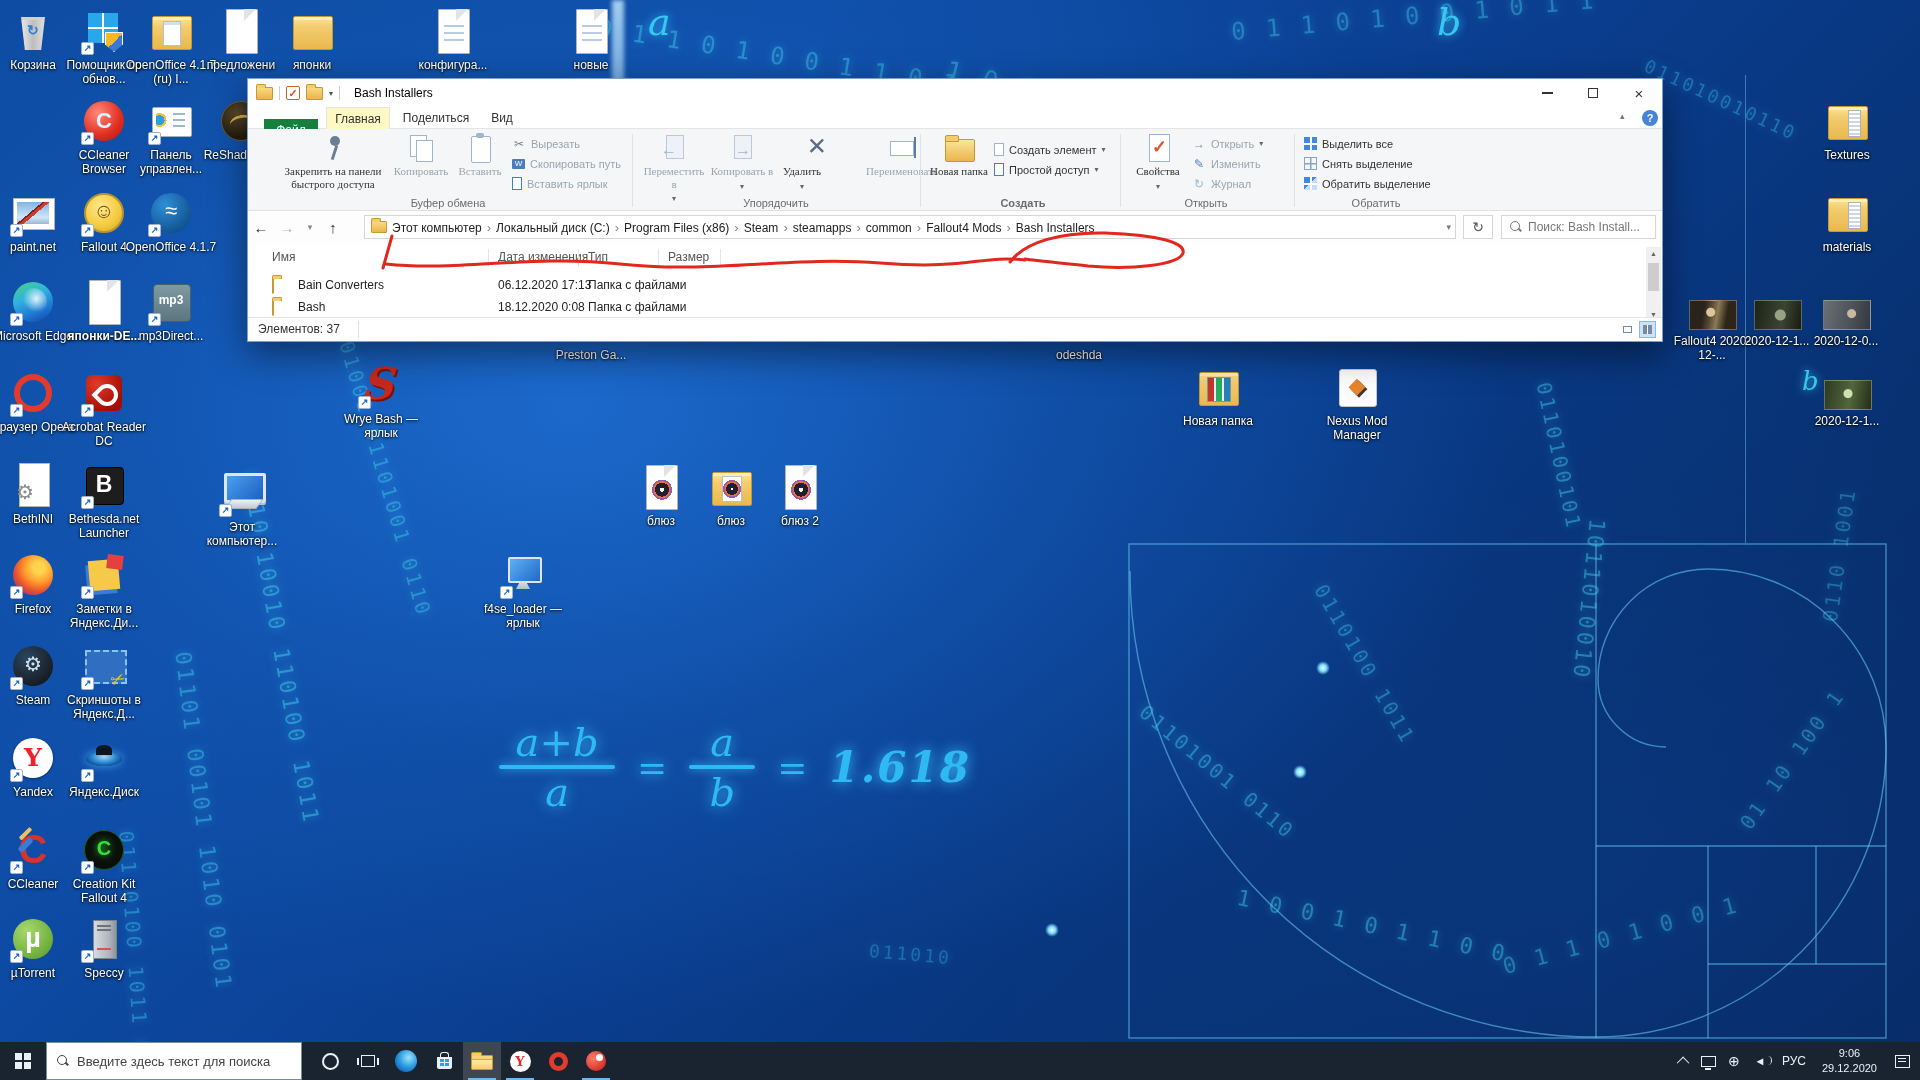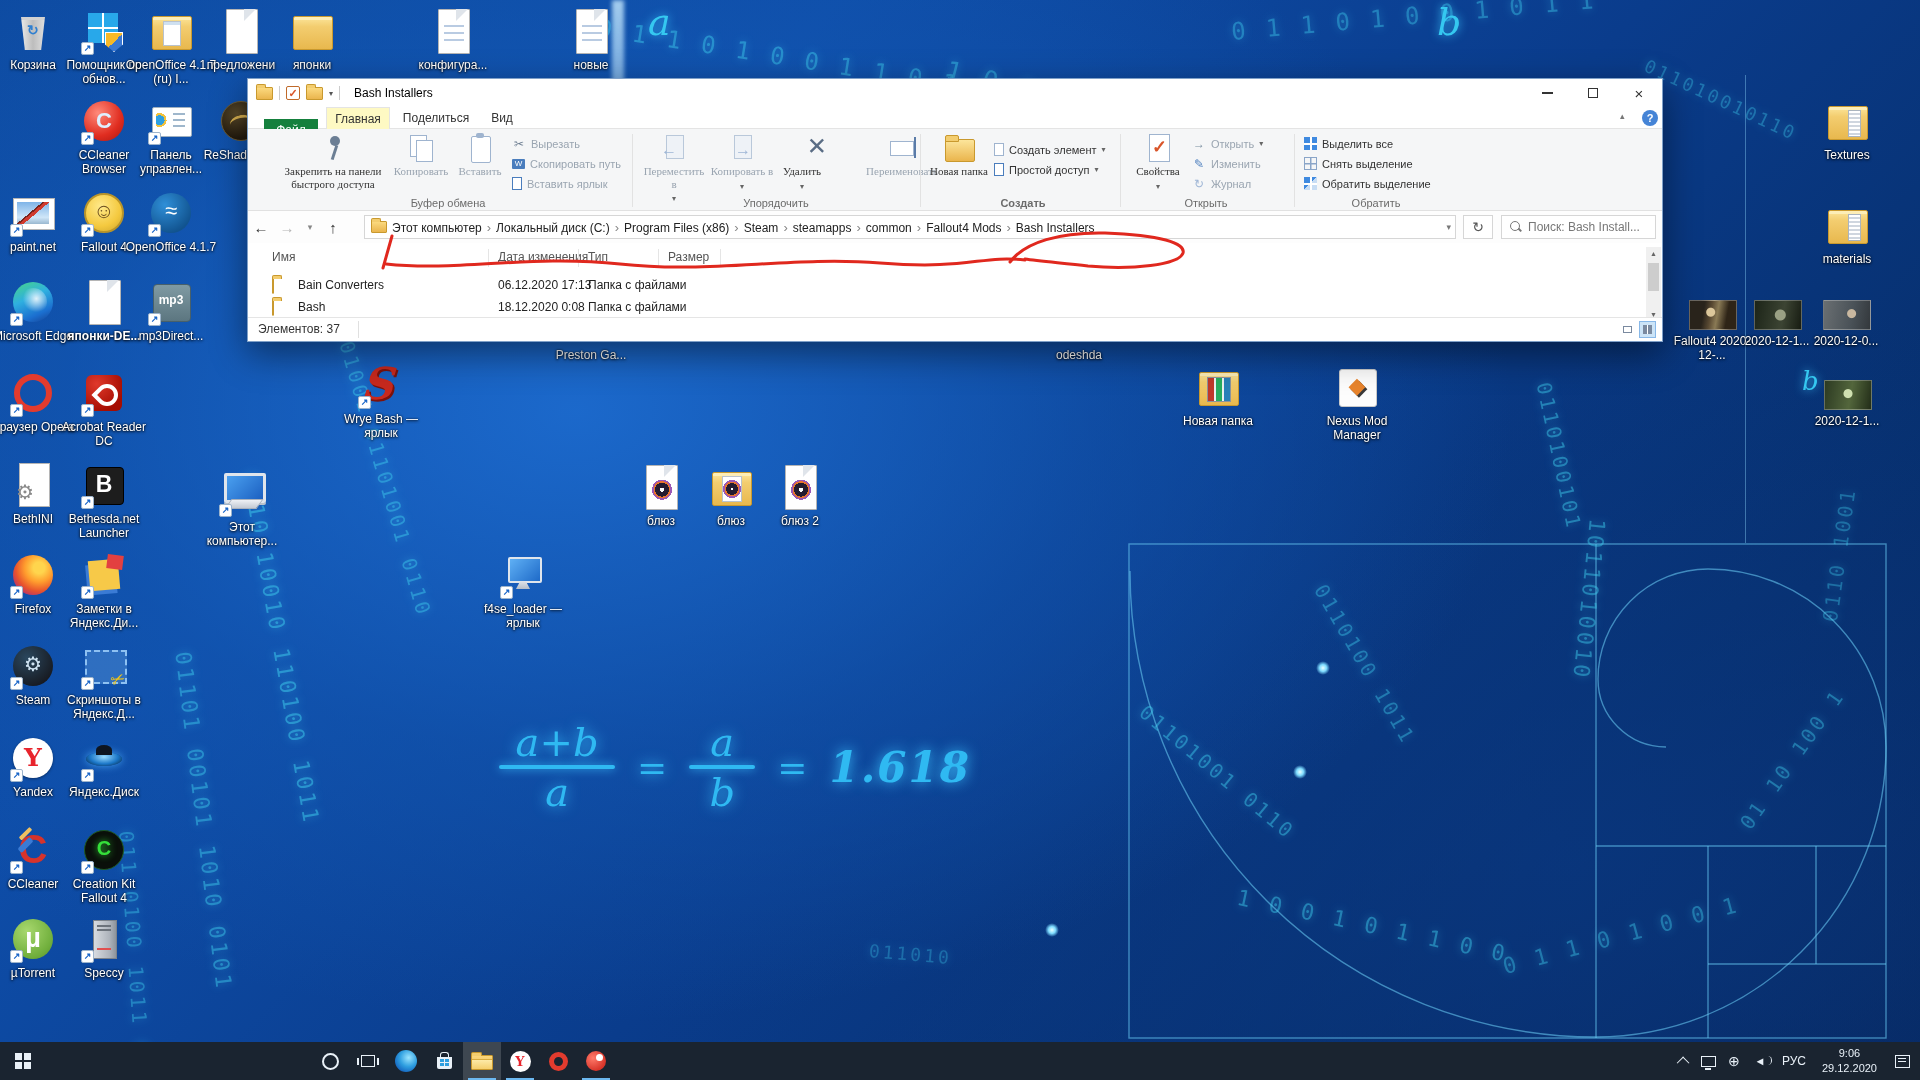--- a/index.html
+++ b/index.html
@@ -595,21 +595,21 @@
         <div class="dlabel">Preston Ga...</div>
       </div>
       <div class="dicon" style="left: 1032px; top: 298px;">
         <div class="art a-label-only"></div>
         <div class="dlabel">odeshda</div>
       </div>
       <div class="dicon" style="left: 1800px; top: 98px;">
         <div class="art a-folder-files"></div>
         <div class="dlabel">Textures</div>
       </div>
-      <div class="dicon" style="left: 1800px; top: 202px;">
+      <div class="dicon" style="left: 1800px; top: 190px;">
         <div class="art a-folder-files"></div>
         <div class="dlabel">materials</div>
       </div>
       <div class="dicon" style="left: 1665px; top: 296px;">
         <div class="art a-thumb1"></div>
         <div class="dlabel tlabel">Fallout4 2020-12-...</div>
       </div>
       <div class="dicon" style="left: 1730px; top: 296px;">
         <div class="art a-thumb2"></div>
         <div class="dlabel tlabel">2020-12-1...</div>
@@ -835,20 +835,24 @@
   <svg id="redink" width="850" height="60" viewBox="0 0 850 60">
     <path d="M22 14 L13 46" stroke="#e0281e" stroke-width="3" fill="none" stroke-linecap="round"></path>
     <path d="M16 42 C 90 50, 160 32, 250 42 S 420 34, 510 41 S 610 33, 655 38" stroke="#e0281e" stroke-width="3" fill="none" stroke-linecap="round"></path>
     <path d="M640 40 C 655 20, 690 10, 735 11 C 790 13, 816 21, 813 31 C 809 43, 762 48, 718 44 C 692 41, 668 39, 655 37" stroke="#e0281e" stroke-width="3" fill="none" stroke-linecap="round"></path>
   </svg>
 
   <div id="taskbar">
     <div id="startbtn">
       <span class="winlogo"></span>
     </div>
+    <div id="tbsearch">
+      <span class="mag"></span>
+      <span>Введите здесь текст для поиска</span>
+    </div>
     <div id="tbapps">
         <div class="tbcell">
           <span class="tb-cortana"></span>
         </div>
         <div class="tbcell">
           <span class="tb-task-view"></span>
         </div>
         <div class="tbcell">
           <span class="tb-edge"></span>
         </div>

